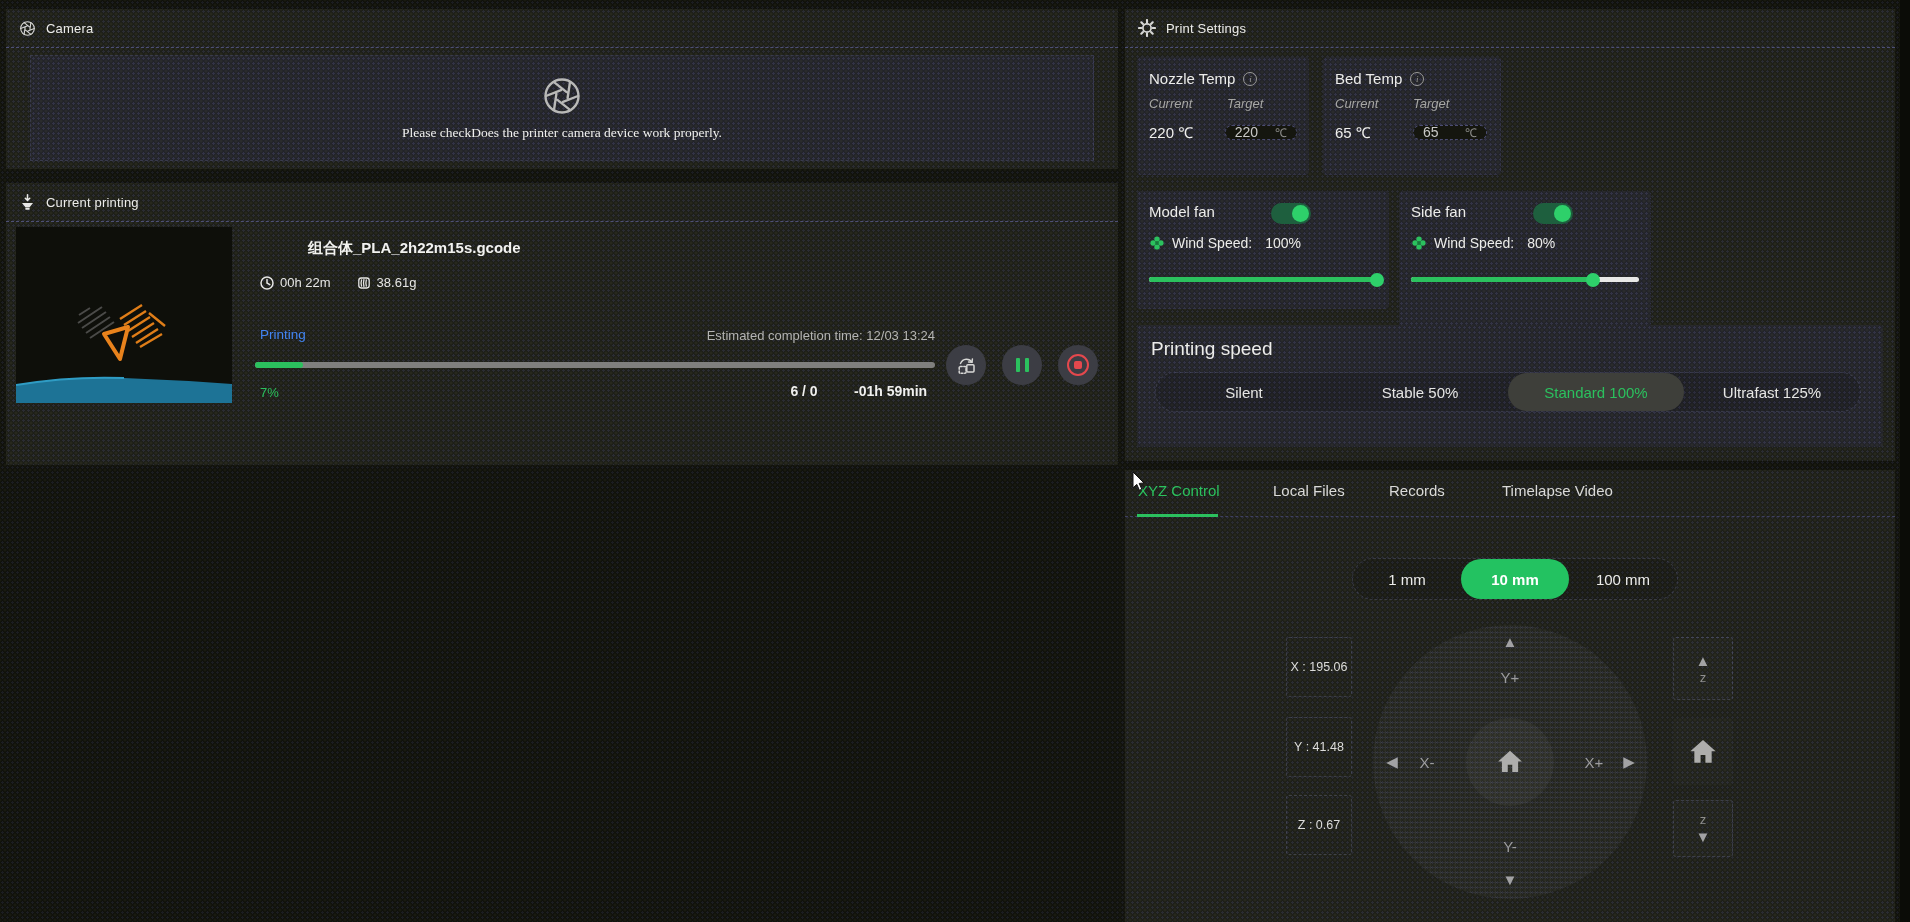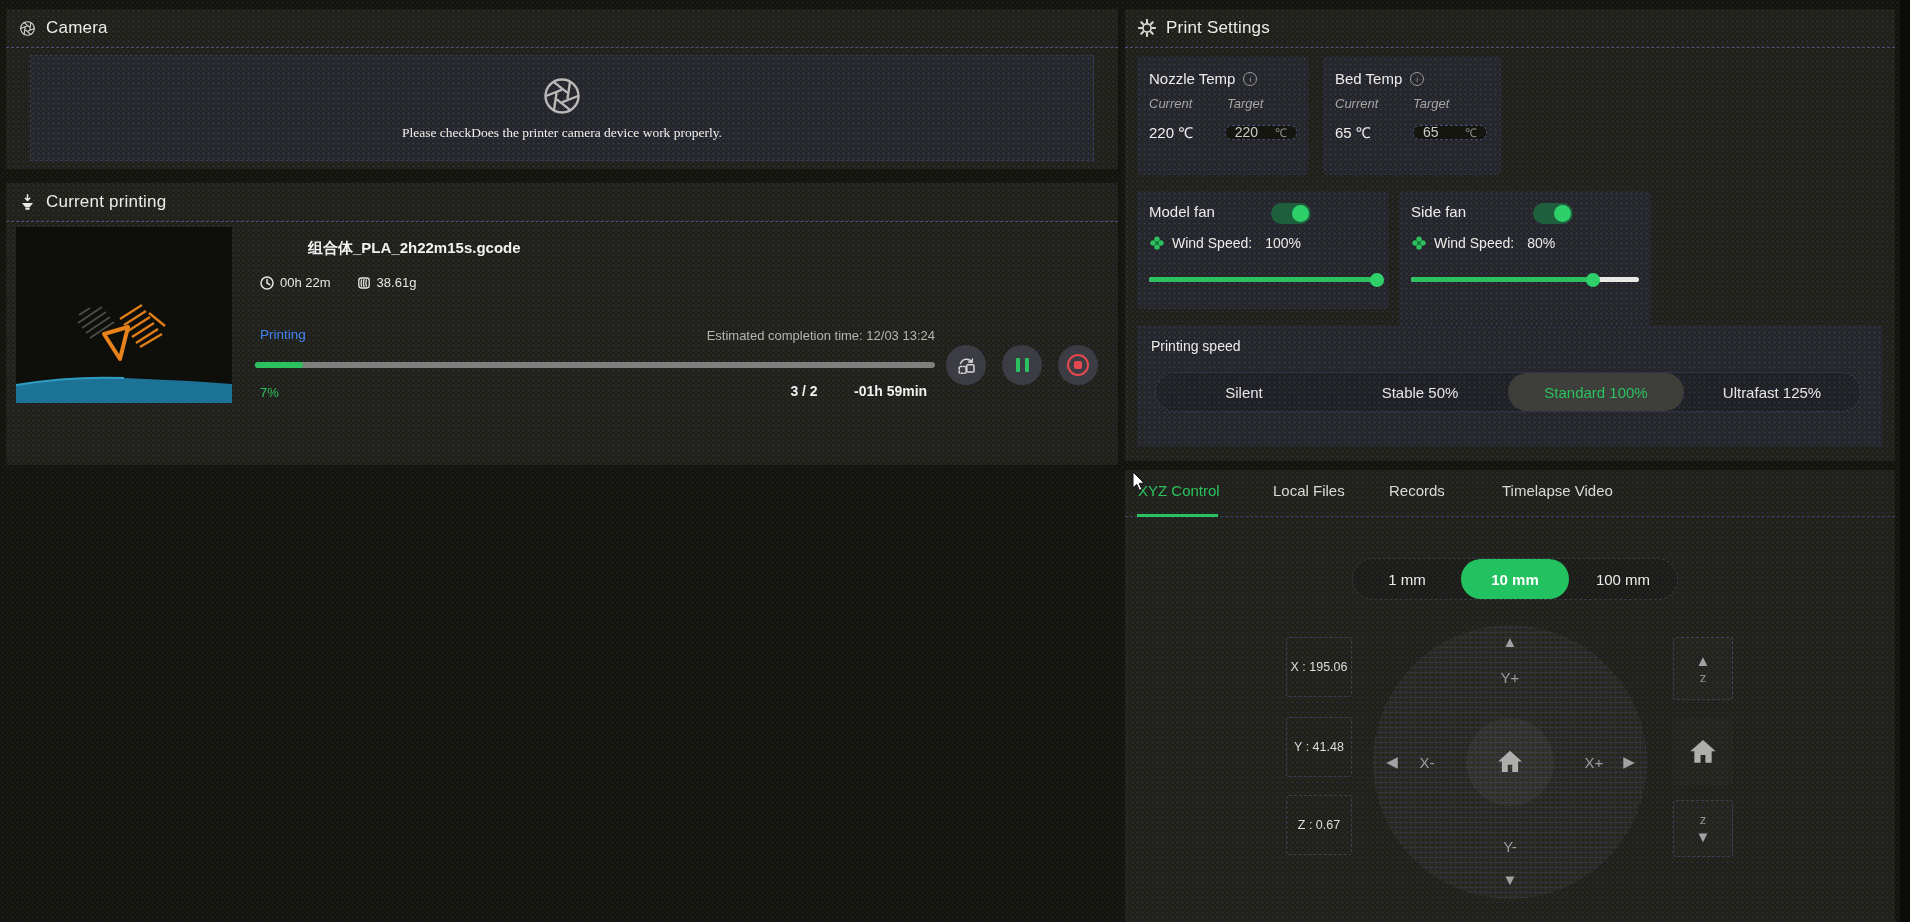--- a/index.html
+++ b/index.html
@@ -23,21 +23,21 @@
   }
   .tex2 {
     background-color:#222329;
     background-image:
       radial-gradient(rgba(110,112,170,.22) 1px, transparent 1.35px),
       radial-gradient(rgba(112,114,70,.14) 1px, transparent 1.35px);
     background-size:5px 5px; background-position:0 0, 2.5px 2.5px;
   }
   .panel { position:absolute; }
   .p-head { height:38px; display:flex; align-items:center; gap:10px; padding:0 13px; }
-  .p-title { font-size:17px; color:#ecece9; letter-spacing:.2px; }
+  .p-title { font-size:13px; color:#ecece9; letter-spacing:.2px; }
   .p-div { border-top:1px dashed #565886; opacity:.85; }
   .icon { display:inline-flex; align-items:center; }
 
   
   #camera-panel { left:6px; top:9px; width:1112px; height:160px; }
   .cam-body { position:absolute; left:24px; right:24px; top:46px; bottom:8px;
     border:1px dashed rgba(90,92,140,.35); display:flex; flex-direction:column;
     align-items:center; justify-content:center; gap:9px;font-family:Liberation Serif, serif; }
   .cam-msg { font-size:13.5px; color:#f0f0ee; }
 
@@ -99,21 +99,21 @@
   .frow2 { position:absolute; left:12px; top:44px; display:flex; align-items:center; gap:7px;
     font-size:14px; color:#ececea; }
   .frow2 .wval { margin-left:6px; }
   .slider { position:absolute; left:12px; right:12px; top:86px; height:5px;
     border-radius:2.5px; background:#e8e8e6; }
   .sfill { position:absolute; left:0; top:0; height:5px; border-radius:2.5px; background:#2bc15e; }
   .sthumb { position:absolute; top:-4.5px; width:14px; height:14px; border-radius:50%;
     background:#2ed06a; cursor:pointer; }
 
   #speed-card { left:12px; top:316px; width:746px; height:122px; padding:13px 14px; }
-  .speed-title { font-size:14px; color:#ececea; }
+  .speed-title { font-size:19px; color:#ececea; }
   .seg { position:absolute; left:18px; right:22px; top:47px; height:40px;
     border:1px dashed rgba(120,122,165,.28); border-radius:20px; display:flex;
     background:rgba(0,0,0,.12); }
   .seg-opt { flex:1; display:flex; align-items:center; justify-content:center;
     font-size:15px; color:#e6e6e4; border-radius:20px; cursor:pointer; }
   .seg-opt.sel { background:#3e3f3a; color:#2bc15e; }
 
   
   #control-panel { left:1125px; top:470px; width:770px; height:452px; }
   .tab { position:absolute; top:12px; font-size:15px; color:#dadad8; cursor:pointer; }
@@ -232,21 +232,21 @@
         </span>
         <span>38.61g</span>
       </span>
     </div>
     <div class="status">Printing</div>
     <div class="estimated">Estimated completion time: 12/03 13:24</div>
     <div class="pbar">
       <div class="pfill" style="width: 7%;"></div>
     </div>
     <div class="pct">7%</div>
-    <div class="pieces">3 / 2</div>
+    <div class="pieces">6 / 0</div>
     <div class="remaining">-01h 59min</div>
 
     <button class="cbtn" id="btn-swap">
       <span class="icon">
         <svg width="21" height="21" viewBox="0 0 21 21" fill="none" stroke="#d8d8d6" stroke-width="1.5" stroke-linecap="round">
           <rect x="3.2" y="11.5" width="6.8" height="6.8" rx="1" stroke-dasharray="2 1.6"></rect>
           <rect x="10.8" y="9.8" width="7.2" height="7.2" rx="1"></rect>
           <path d="M4.5 8.5 C7 3.2 13 3.2 16 7.2"></path>
           <path d="M16 7.2 l-3.4 -0.2 M16 7.2 l0.4 -3.2"></path>
         </svg>

